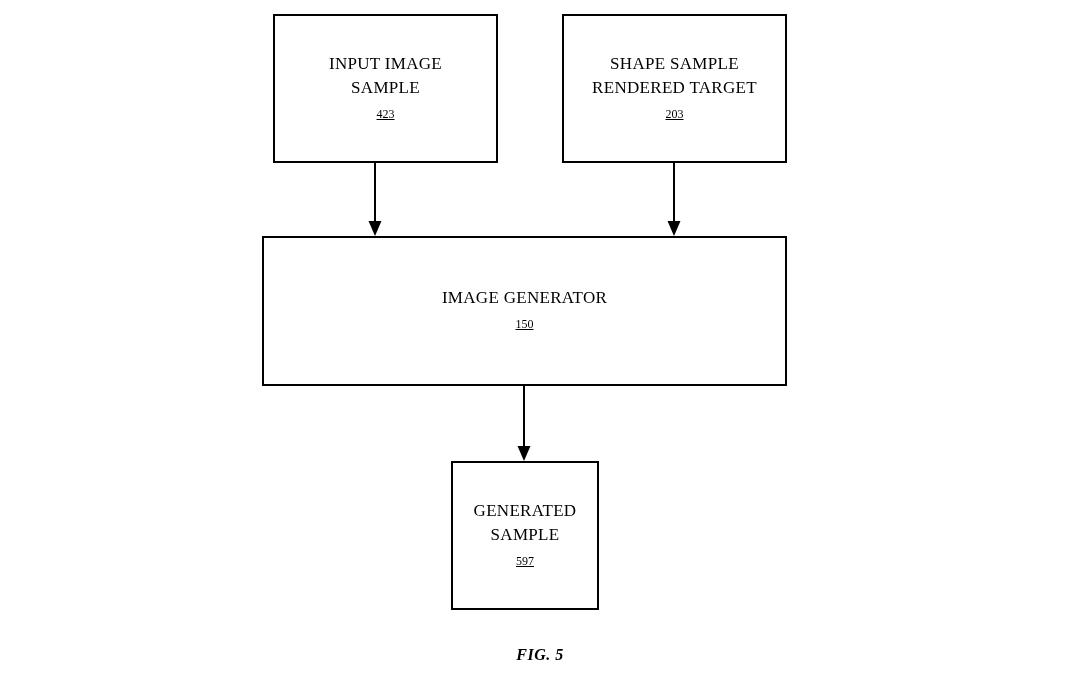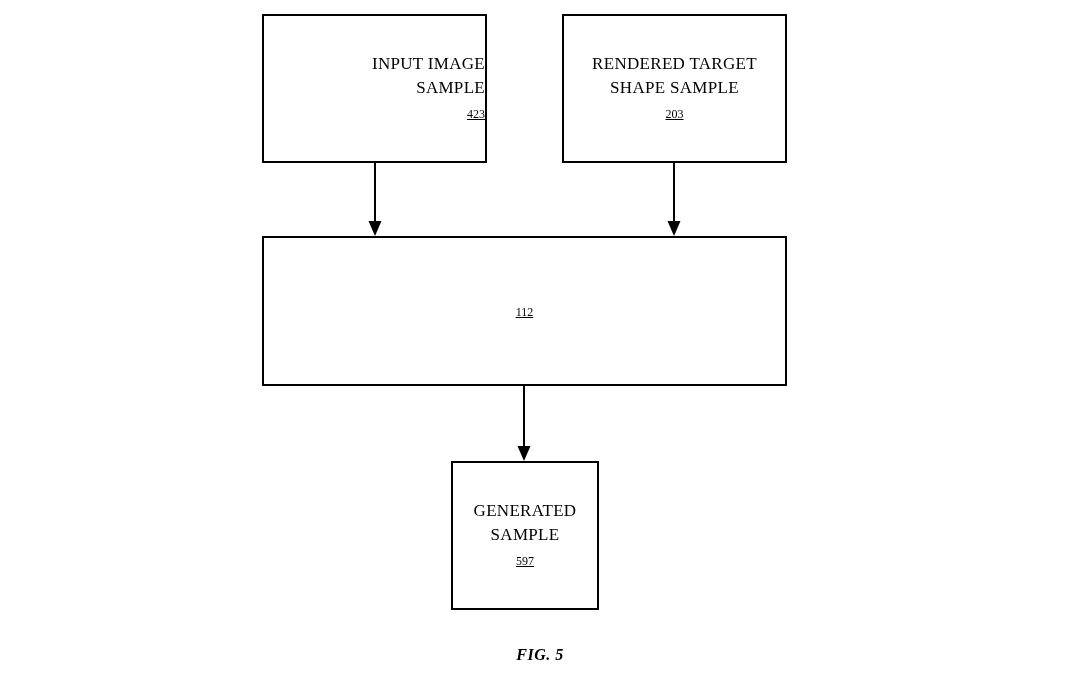--- a/index.html
+++ b/index.html
@@ -32,22 +32,22 @@
     line-height: 24px;
     letter-spacing: 0.3px;
   }
   .box .ref-num {
     font-size: 12px;
     line-height: 24px;
     text-decoration: underline;
     margin-top: 2px;
   }
   .box-input {
-    left: 262px; top: 14px;
-    width: 225px; height: 149px; align-items: flex-end;
+    left: 273px; top: 14px;
+    width: 225px; height: 149px;
   }
   .box-rendered {
     left: 562px; top: 14px;
     width: 225px; height: 149px;
   }
   .box-generator {
     left: 262px; top: 236px;
     width: 525px; height: 150px;
   }
   .box-generated {
@@ -78,27 +78,28 @@
 
 <div class="canvas">
 
   <div class="box box-input">
     <div class="label-line">INPUT IMAGE</div>
     <div class="label-line">SAMPLE</div>
     <div class="ref-num">423</div>
   </div>
 
   <div class="box box-rendered">
+    <div class="label-line">SHAPE SAMPLE</div>
     <div class="label-line">RENDERED TARGET</div>
-    <div class="label-line">SHAPE SAMPLE</div>
     <div class="ref-num">203</div>
   </div>
 
   <div class="box box-generator">
-    <div class="ref-num">112</div>
+    <div class="label-line">IMAGE GENERATOR</div>
+    <div class="ref-num">150</div>
   </div>
 
   <div class="box box-generated">
     <div class="label-line">GENERATED</div>
     <div class="label-line">SAMPLE</div>
     <div class="ref-num">597</div>
   </div>
 
   <svg class="arrows" viewBox="0 0 1080 675" xmlns="http://www.w3.org/2000/svg">
 

